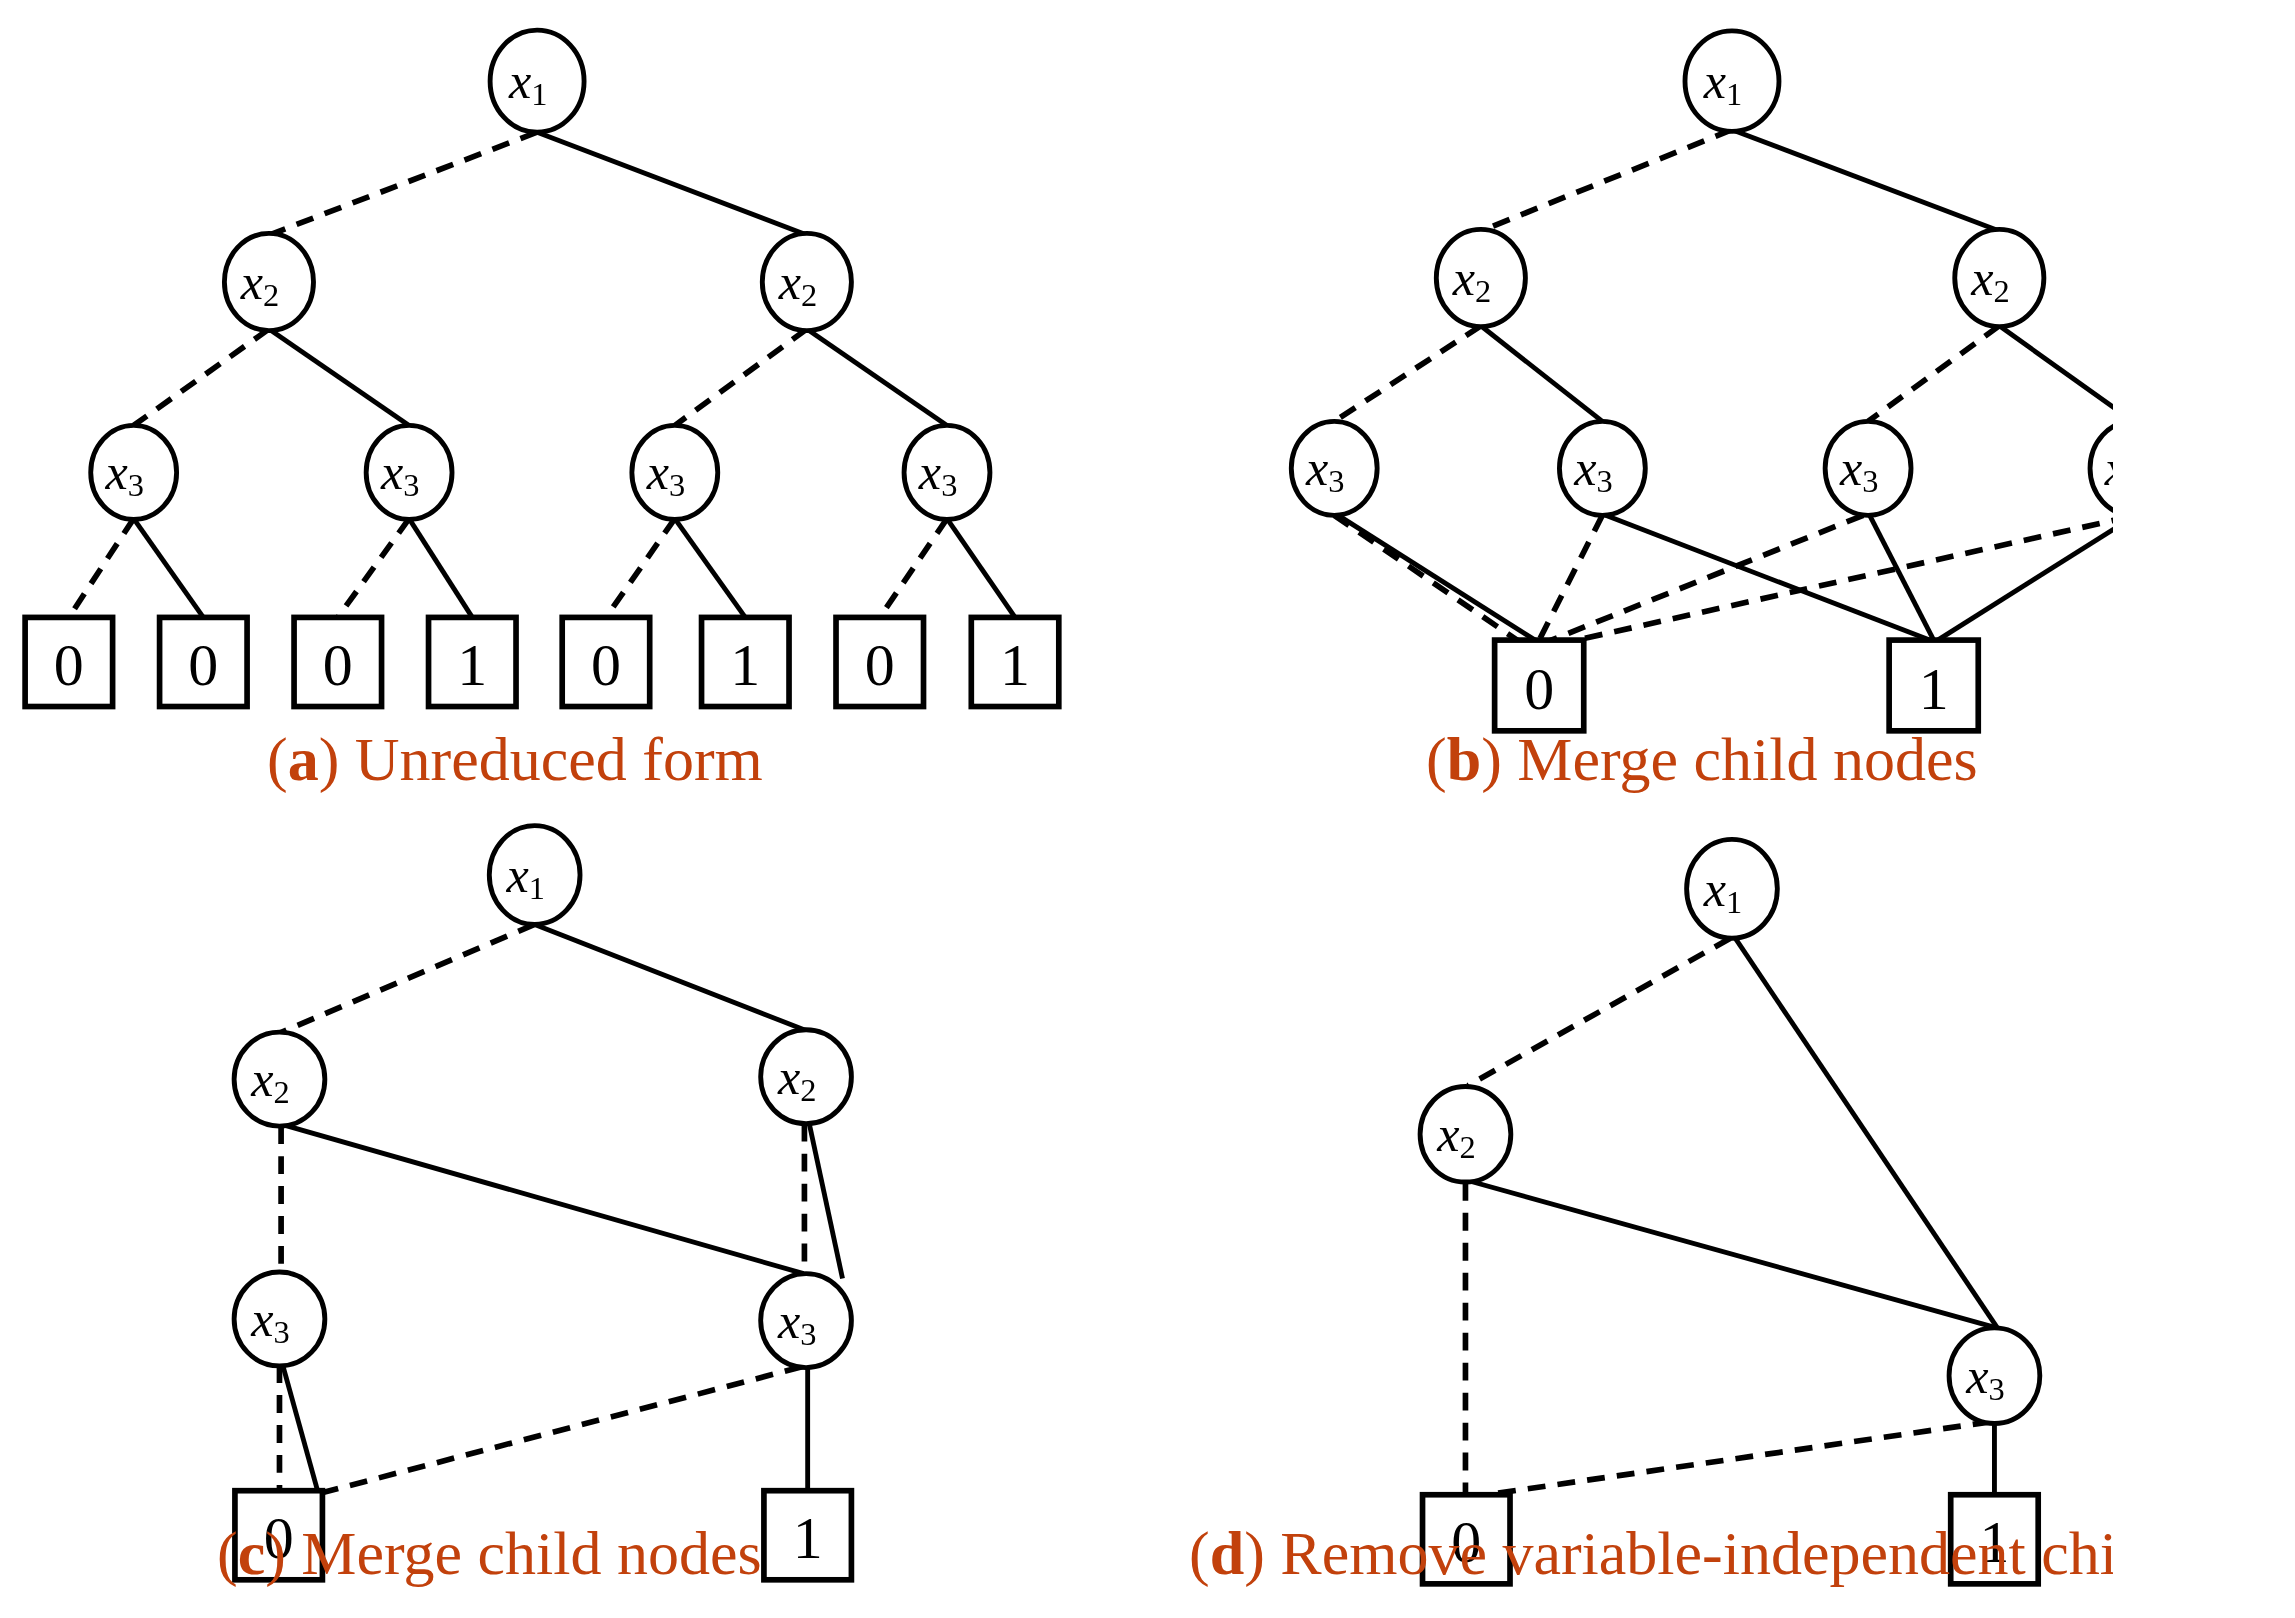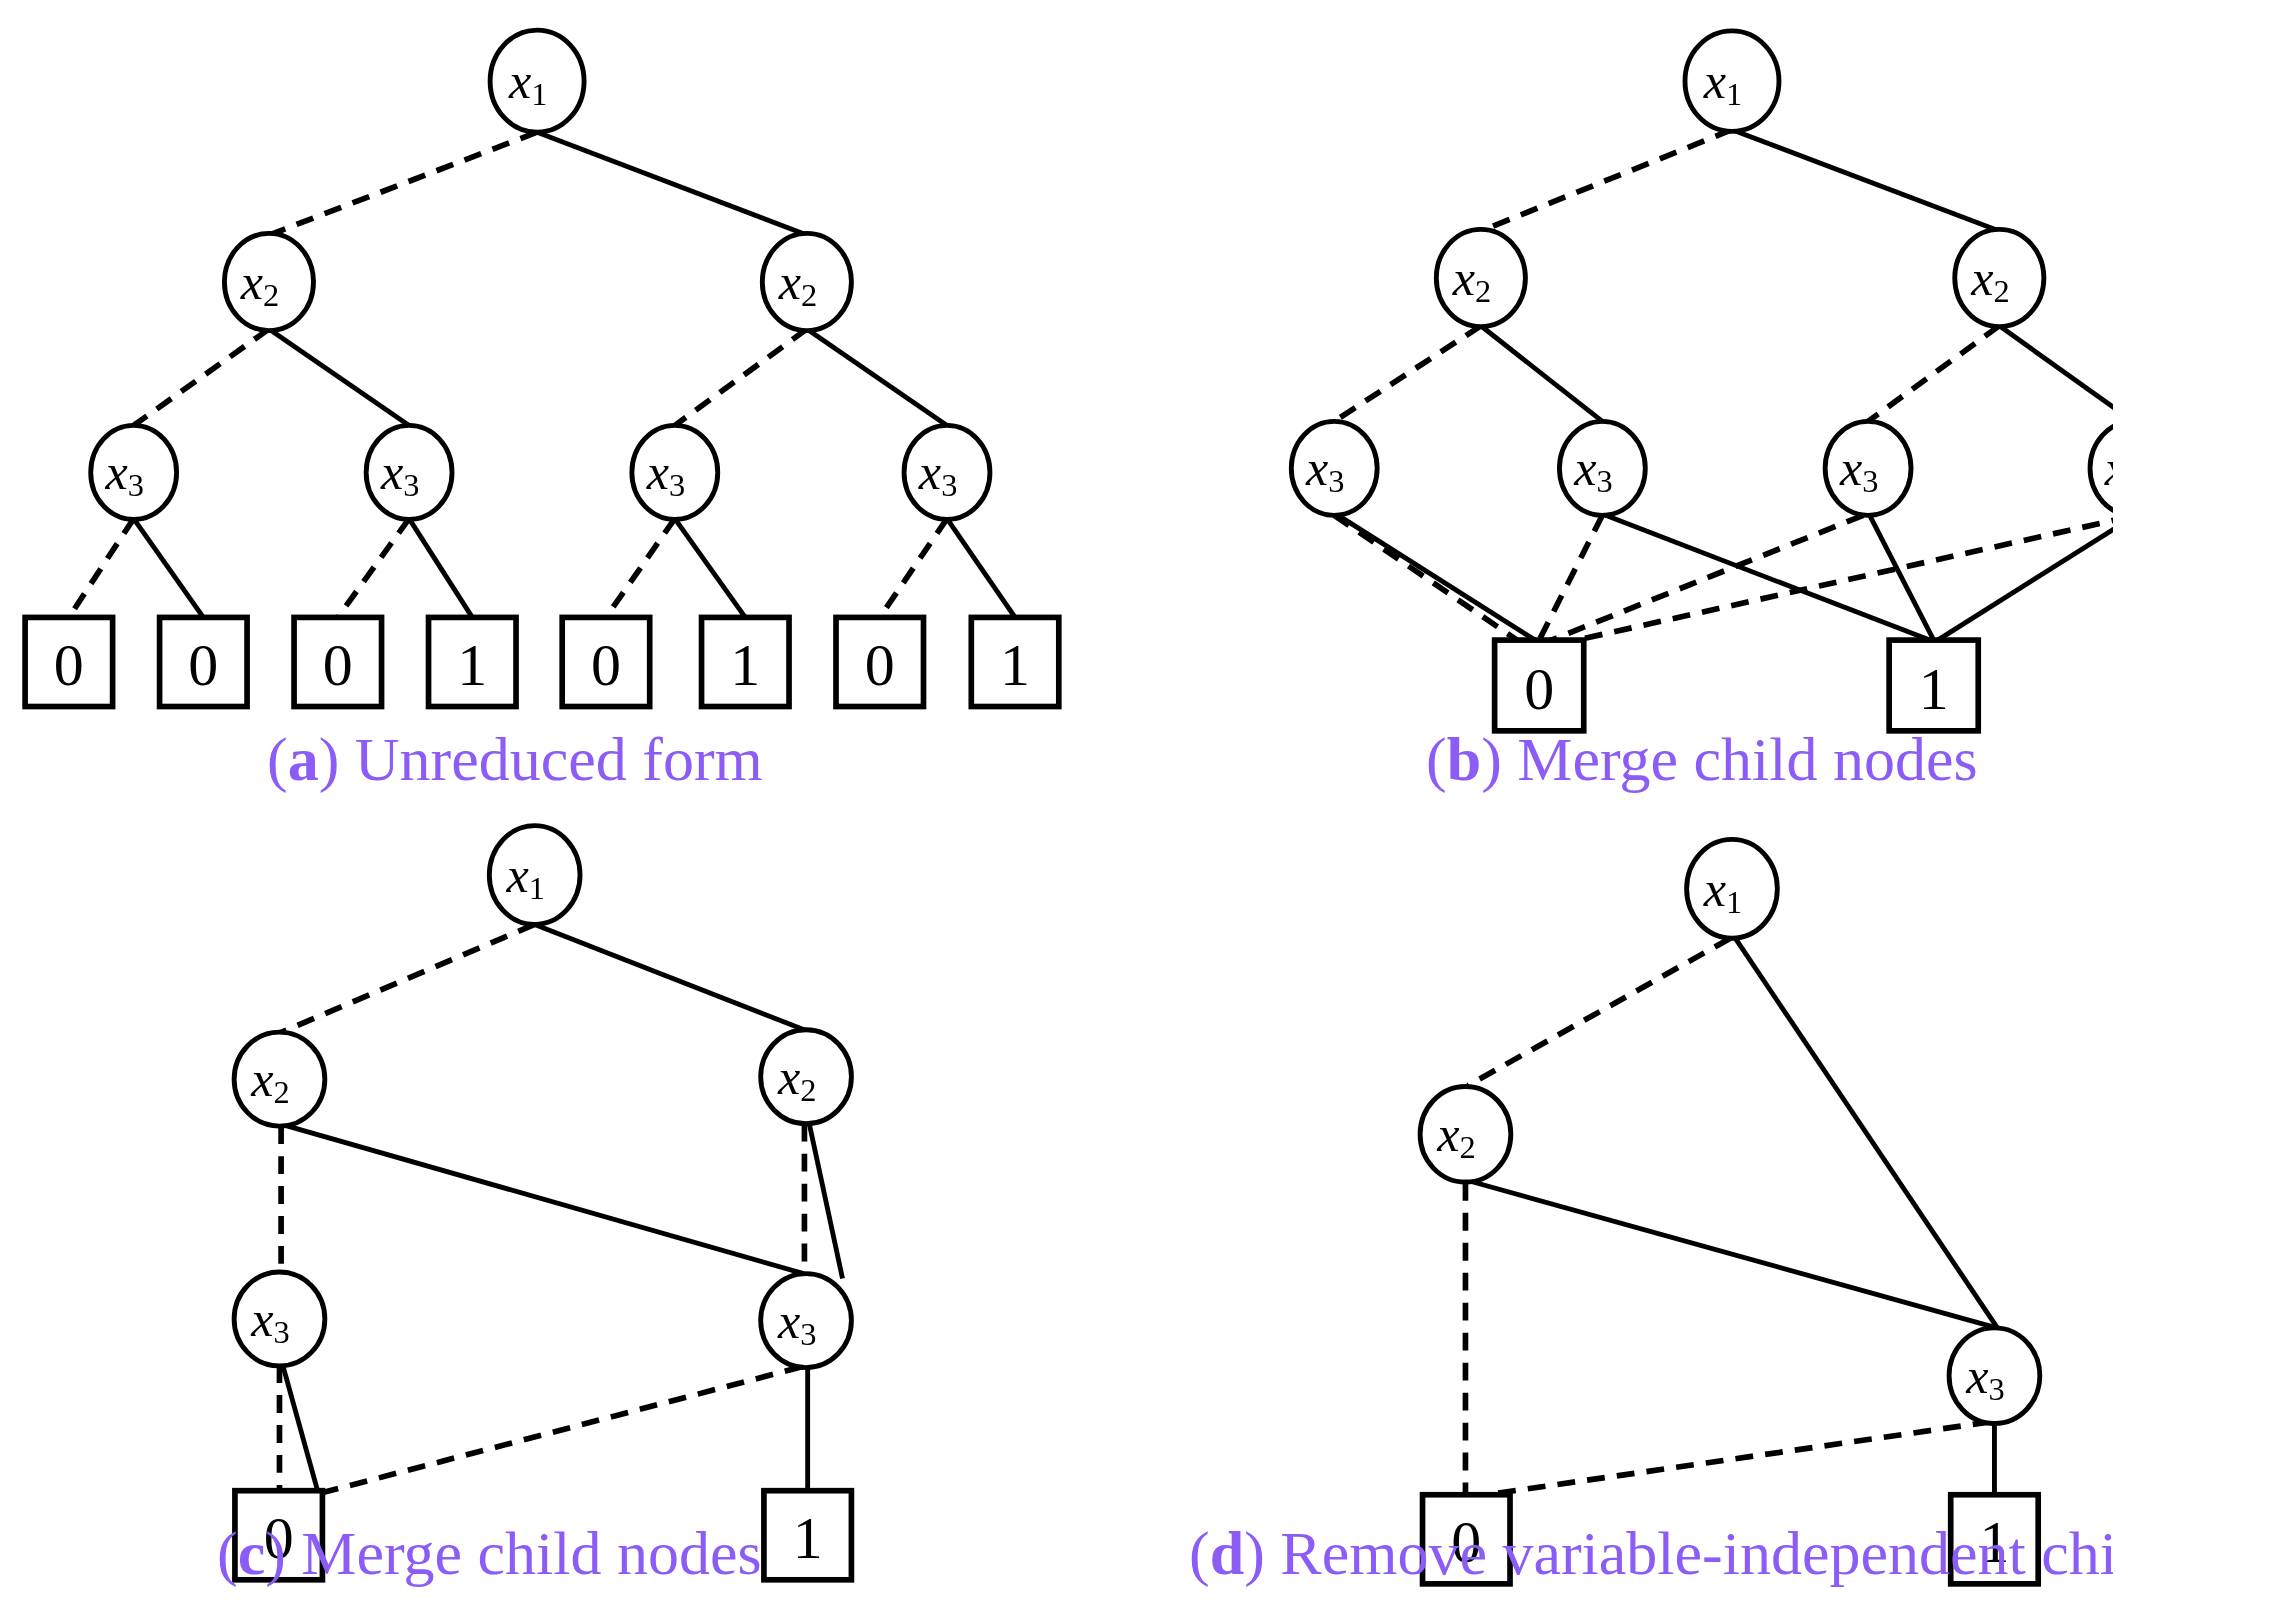--- a/index.html
+++ b/index.html
@@ -63,21 +63,21 @@
     font-family: "Liberation Serif", "DejaVu Serif", serif;
     font-size: 74px;
     fill: #000000;
     text-anchor: middle;
     dominant-baseline: central;
   }
   .caption {
     position: absolute;
     font-family: "Liberation Serif", "DejaVu Serif", serif;
     font-size: 62px;
-    color: #8b5cf6;
+    color: #c2410c;
     white-space: nowrap;
     line-height: 1;
   }
   .caption b { font-weight: bold; }
   #cap-a { left: 267px;  top: 728px;  }
   #cap-b { left: 1426px; top: 728px;  }
   #cap-c { left: 217px;  top: 1522px; }
   #cap-d { left: 1189px; top: 1522px; }
 </style>
 </head>

